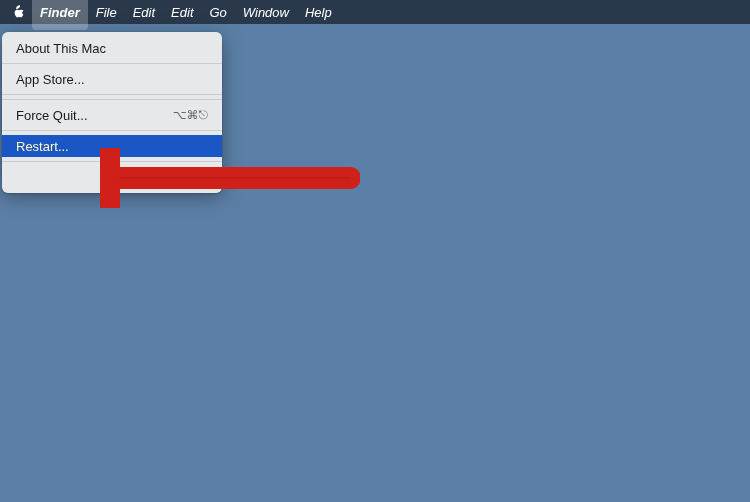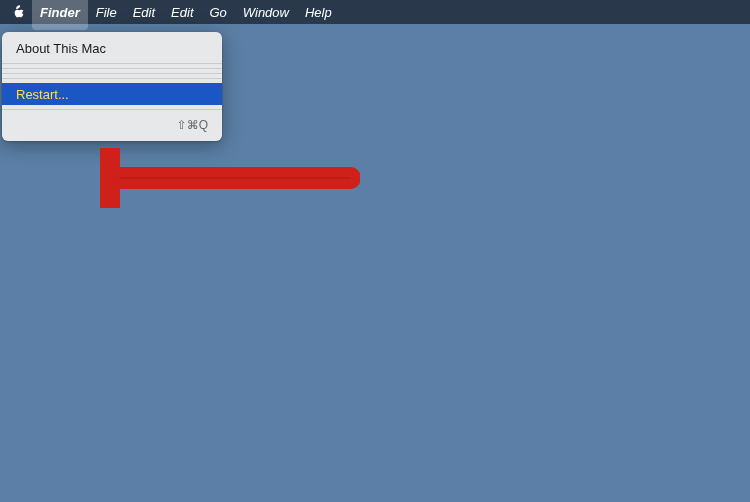--- a/index.html
+++ b/index.html
@@ -75,21 +75,21 @@
       align-items: center;
       padding: 0 14px;
       font-size: 13px;
       color: #1a1a1a;
       cursor: default;
       position: relative;
       white-space: nowrap;
     }
     .menu-item.highlighted {
       background: #1a56c4;
-      color: #fde047;
+      color: #fef9c3;
     }
     .menu-item .shortcut {
       margin-left: auto;
       font-size: 12px;
       color: #666;
     }
     .menu-item .arrow {
       margin-left: auto;
       font-size: 11px;
     }
@@ -129,22 +129,29 @@
   <div class="menubar-item">Go</div>
   <div class="menubar-item">Window</div>
   <div class="menubar-item">Help</div>
 </div>
 
 <div class="dropdown-menu">
   <div class="menu-item">
     <span>About This Mac</span>
   </div>
   <div class="menu-separator"></div>
+  <div class="menu-item">
+    <span>App Store...</span>
+  </div>
   <div class="menu-separator"></div>
   <div class="menu-separator"></div>
+  <div class="menu-item">
+    <span>Force Quit...</span>
+    <span class="shortcut">⌥⌘⎋</span>
+  </div>
   <div class="menu-separator"></div>
   <div class="menu-item highlighted">
     <span>Restart...</span>
   </div>
   <div class="menu-separator"></div>
   <div class="menu-item">
     <span class="shortcut">⇧⌘Q</span>
   </div>
 </div>
 

